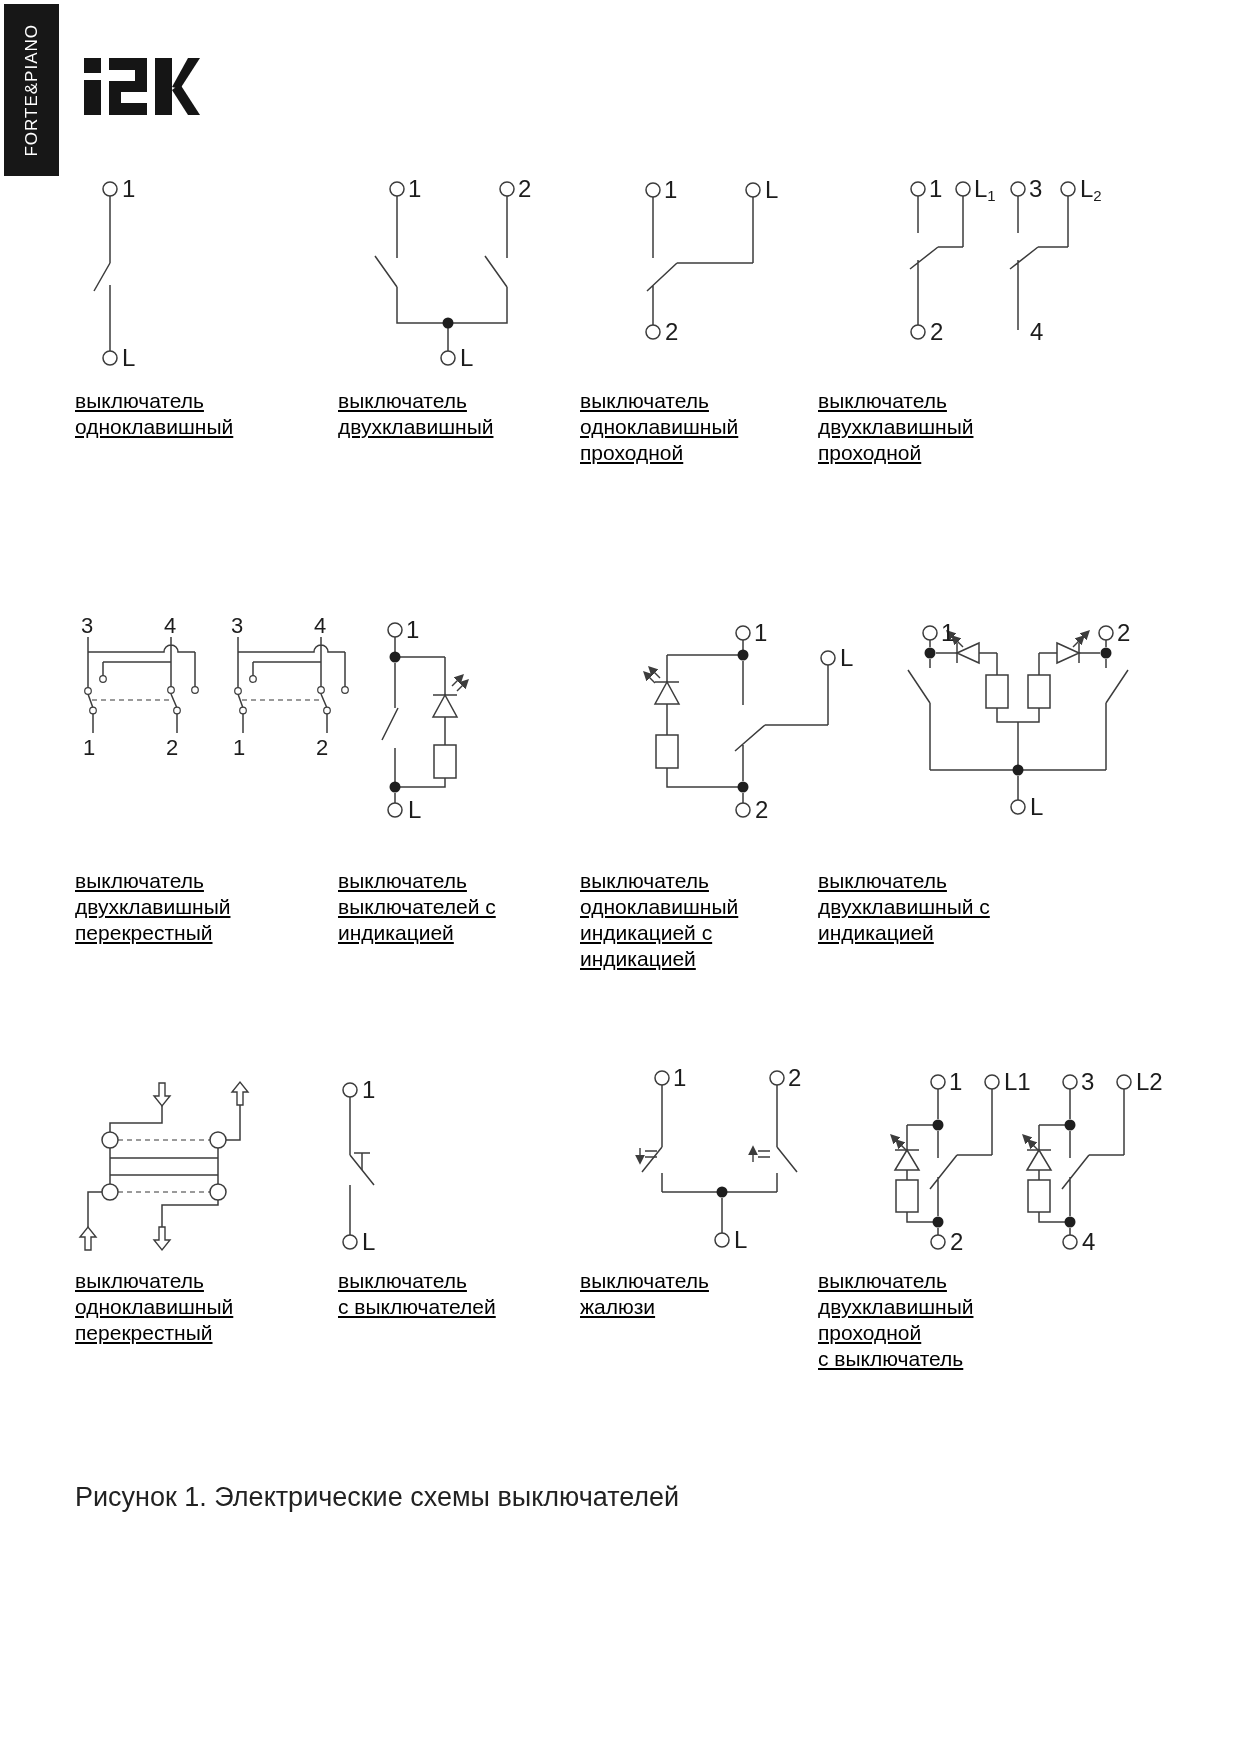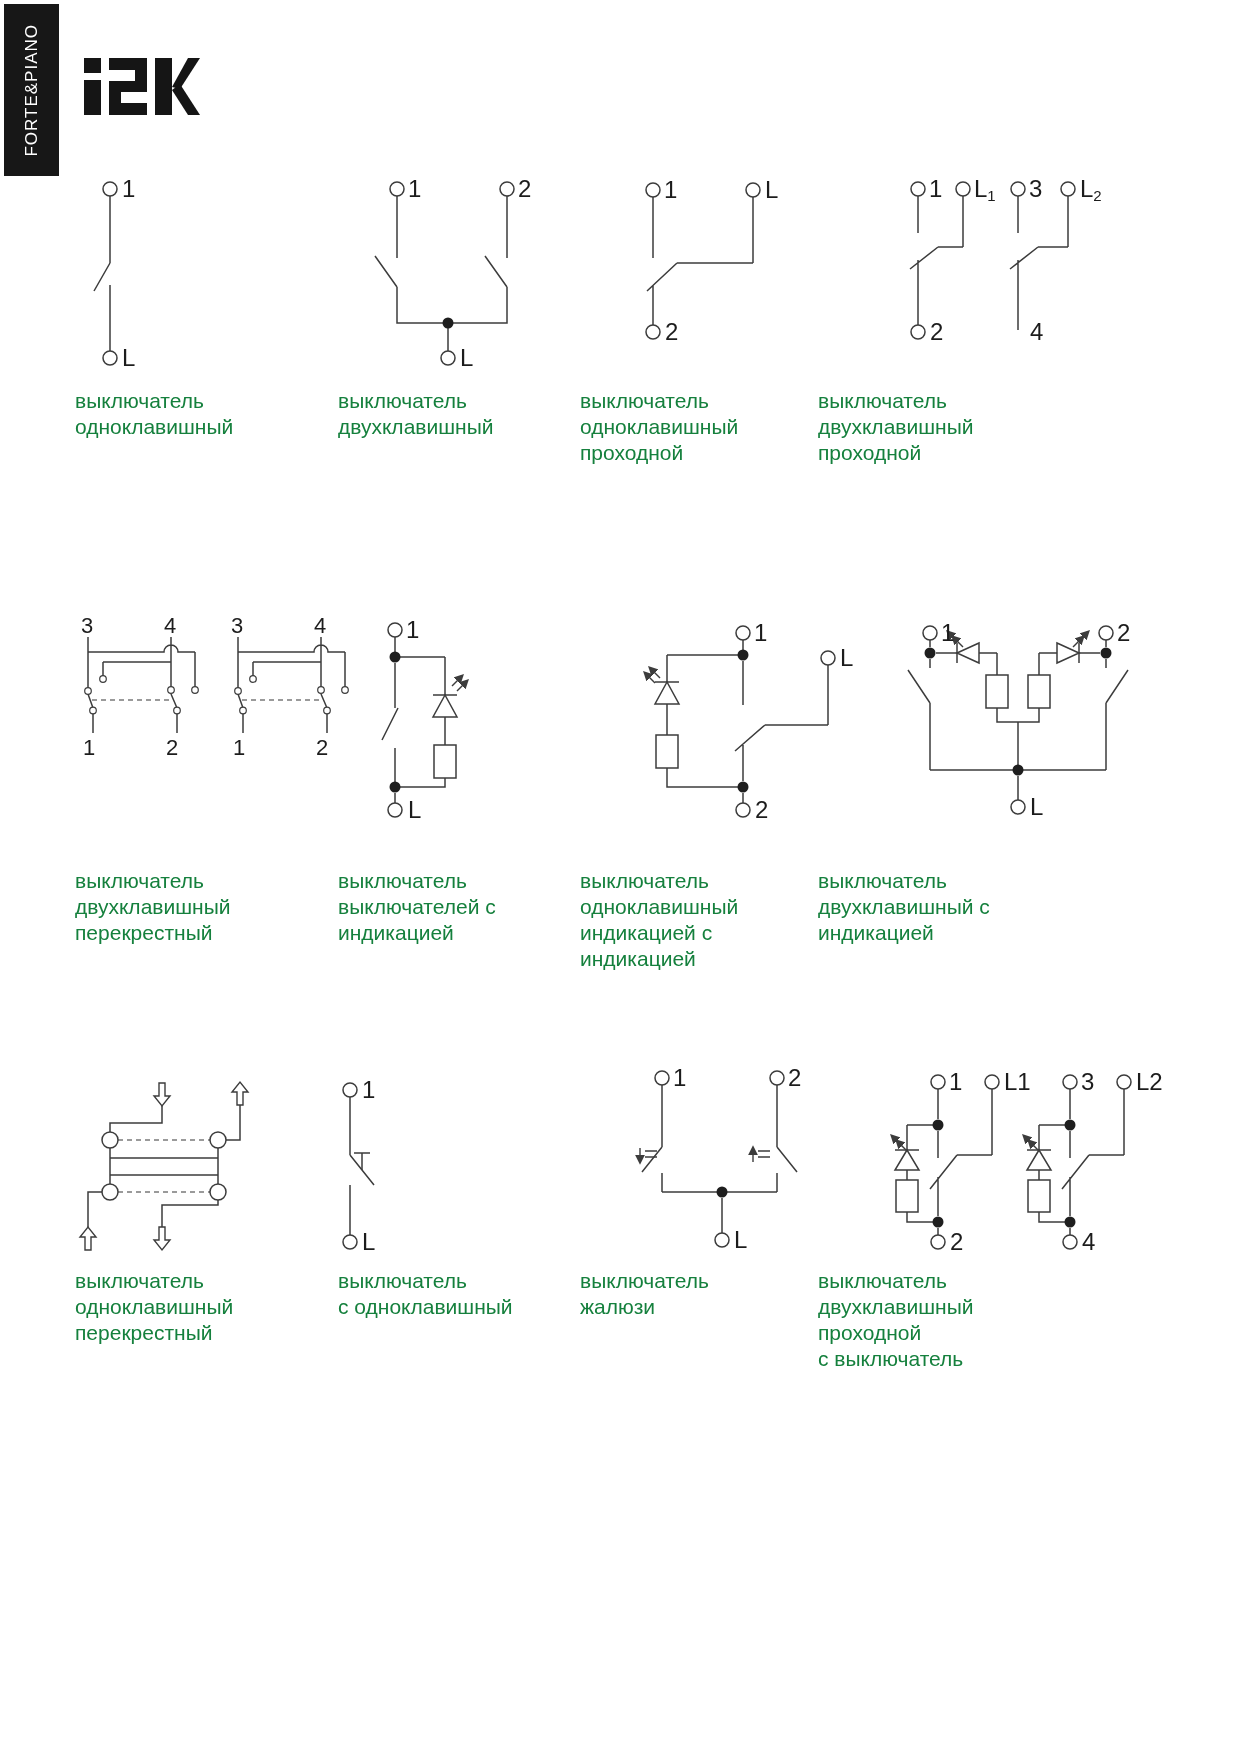--- a/index.html
+++ b/index.html
@@ -21,21 +21,21 @@
   .pivot{fill:#ffffff;stroke:#3c3c3c;stroke-width:1.2;}
   .dot{fill:#1e1e1e;stroke:none;}
   .res{fill:#ffffff;stroke:#3c3c3c;stroke-width:1.5;}
   .tri{fill:#ffffff;stroke:#3c3c3c;stroke-width:1.5;}
   .hollow{fill:#ffffff;stroke:#3c3c3c;stroke-width:1.4;}
   .arr{fill:none;stroke:#3c3c3c;stroke-width:1.4;}
   .dlabel{font-family:"Liberation Sans","DejaVu Sans",sans-serif;font-size:24px;fill:#1c1c1c;}
   .dlabel.small{font-size:22px;}
   .dlabel tspan.sub{font-size:15px;}
   
-  .cap{position:absolute;font-size:21px;line-height:26px;color:#15803d;white-space:nowrap;}
+  .cap{position:absolute;font-size:21px;line-height:26px;color:#000000;white-space:nowrap;text-decoration:underline;}
   #figcap{position:absolute;left:75px;top:1482px;font-size:27px;color:#222;}
 </style>
 </head>
 <body>
 
 <div id="page">
 
   <svg width="0" height="0" style="position:absolute" aria-hidden="true">
     <defs>
       <marker id="ah" markerWidth="7" markerHeight="7" refX="5" refY="3.5" orient="auto">
@@ -327,26 +327,27 @@
       <div>двухклавишный с</div>
       <div>индикацией</div>
     </div>
   <div class="cap" style="left:75px;top:1268px">
       <div>выключатель</div>
       <div>одноклавишный</div>
       <div>перекрестный</div>
     </div>
   <div class="cap" style="left:338px;top:1268px">
       <div>выключатель</div>
-      <div>с одноклавишный</div>
+      <div>с выключателей</div>
     </div>
   <div class="cap" style="left:580px;top:1268px">
       <div>выключатель</div>
       <div>жалюзи</div>
     </div>
   <div class="cap" style="left:818px;top:1268px">
       <div>выключатель</div>
       <div>двухклавишный</div>
       <div>проходной</div>
       <div>с выключатель</div>
     </div>
 
+  <div id="figcap">Рисунок 1. Электрические схемы выключателей</div>
 </div>
 
 </body></html>

